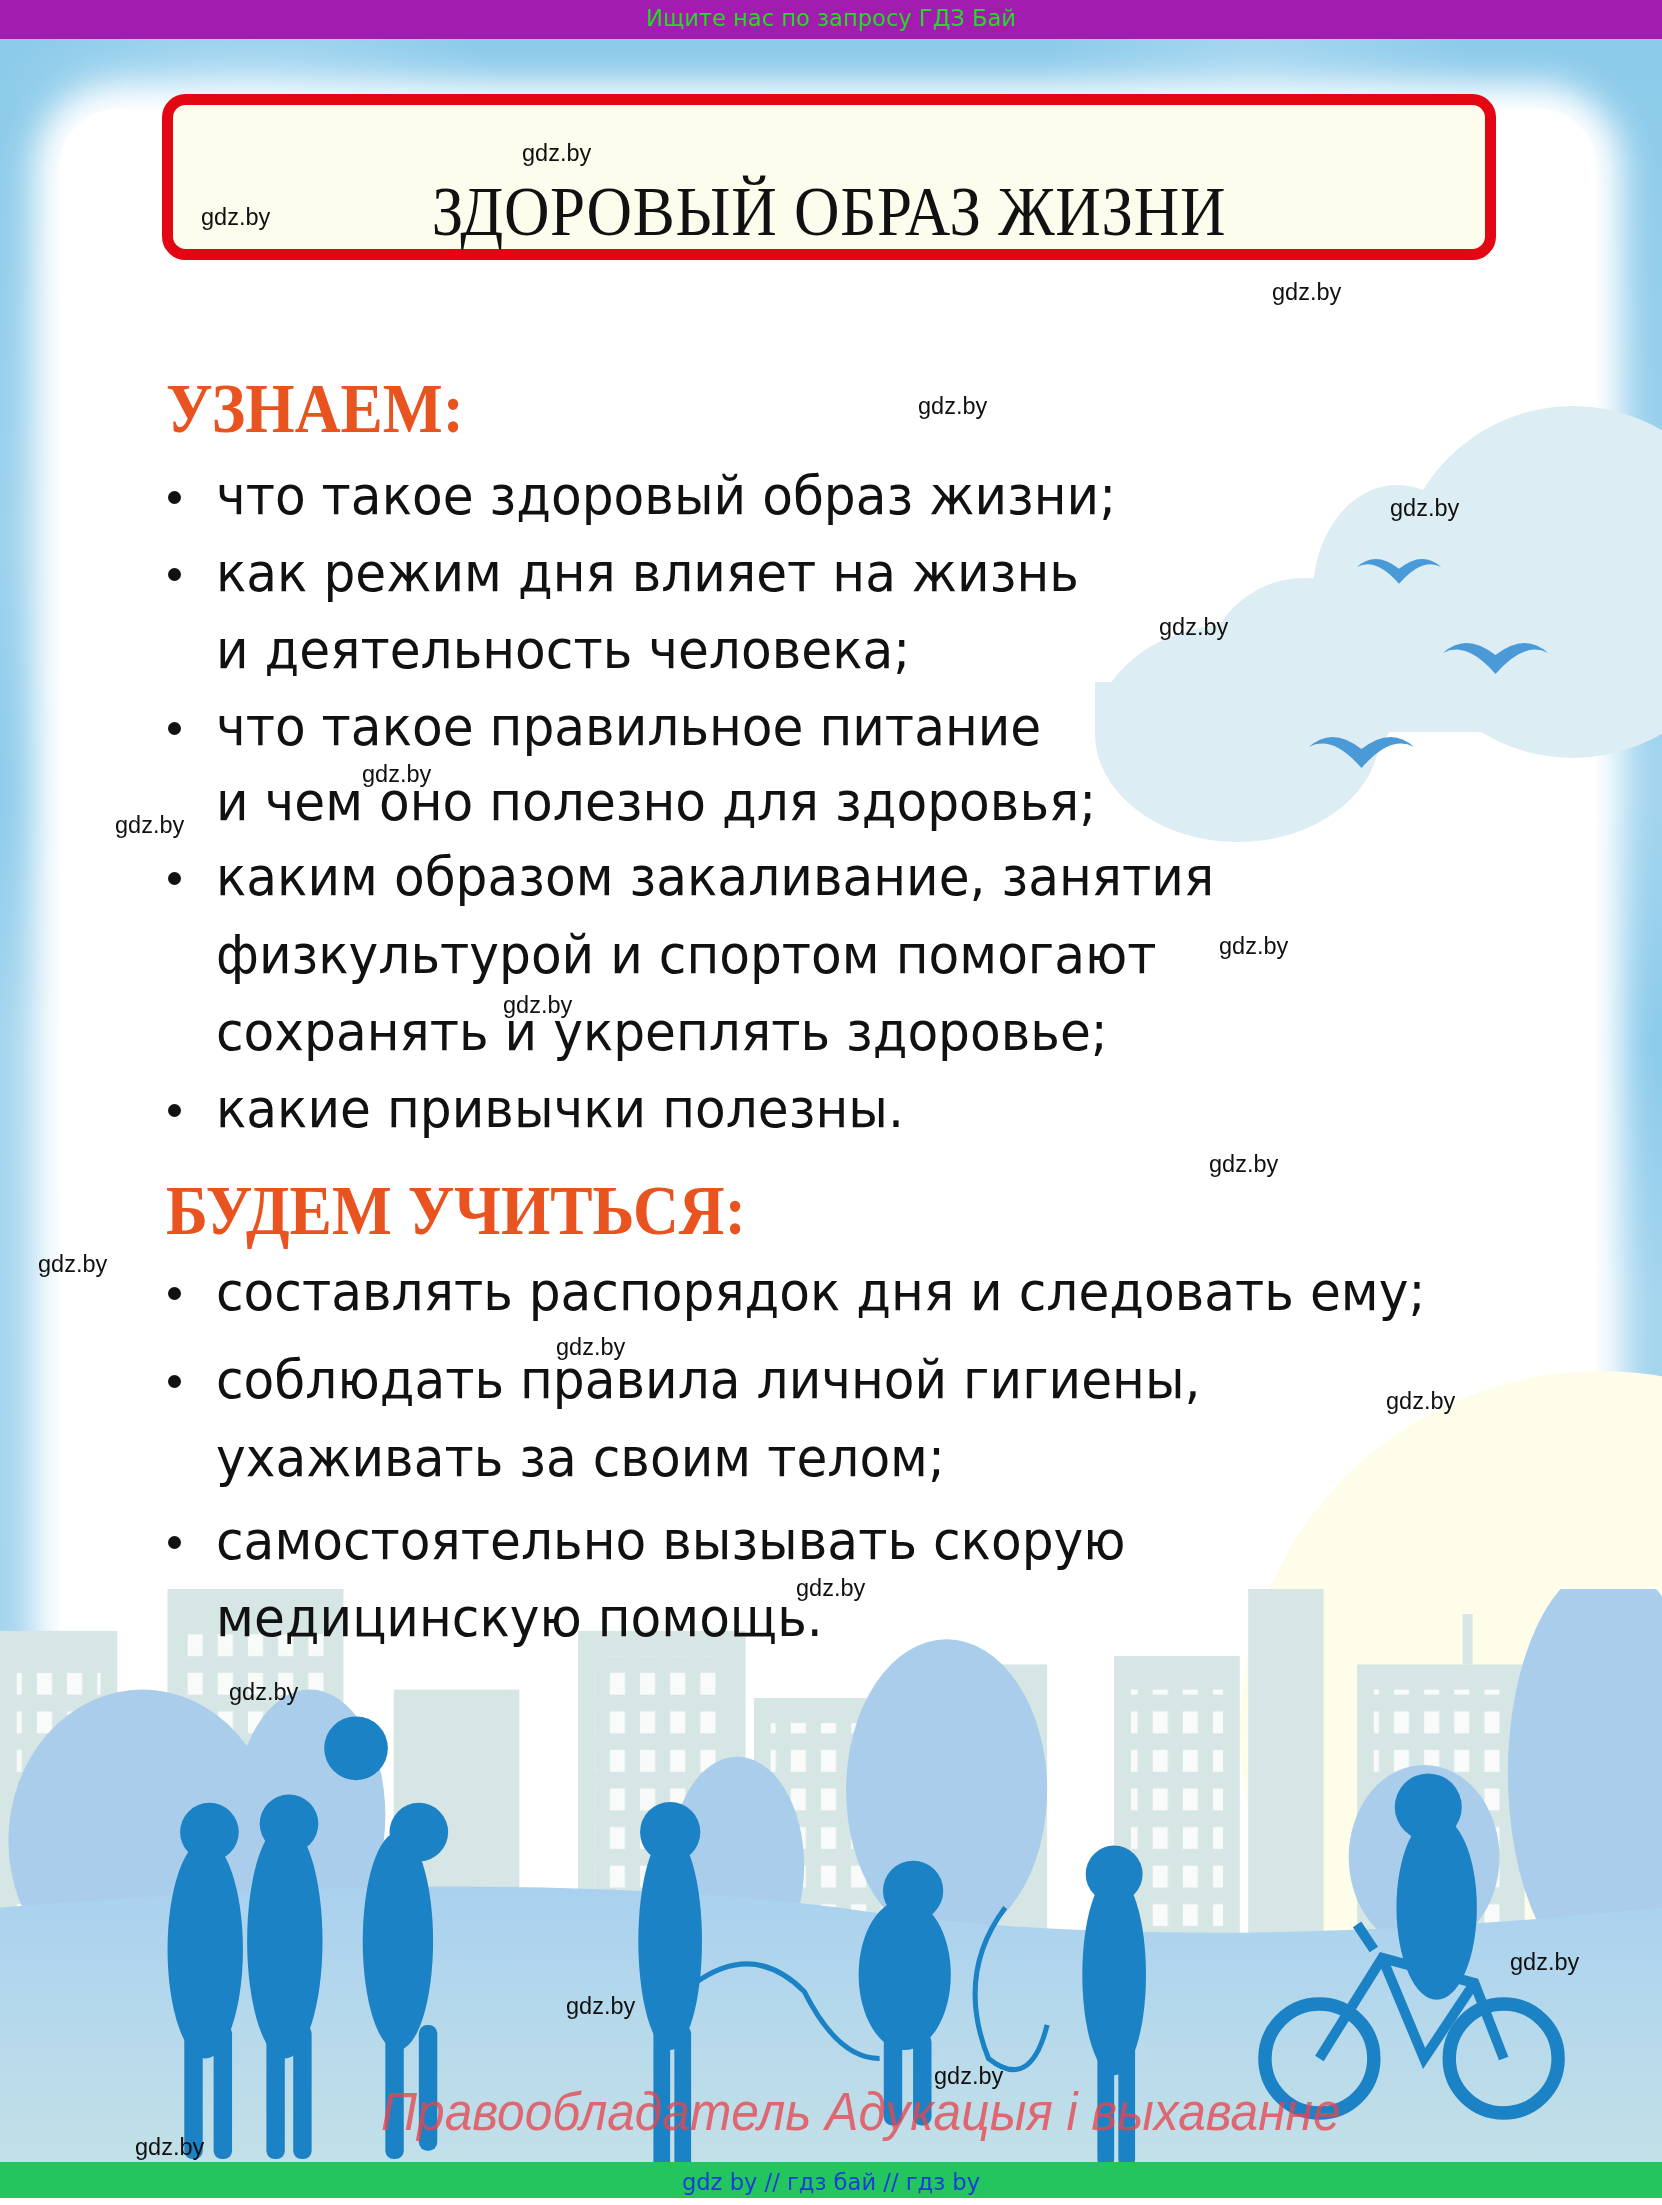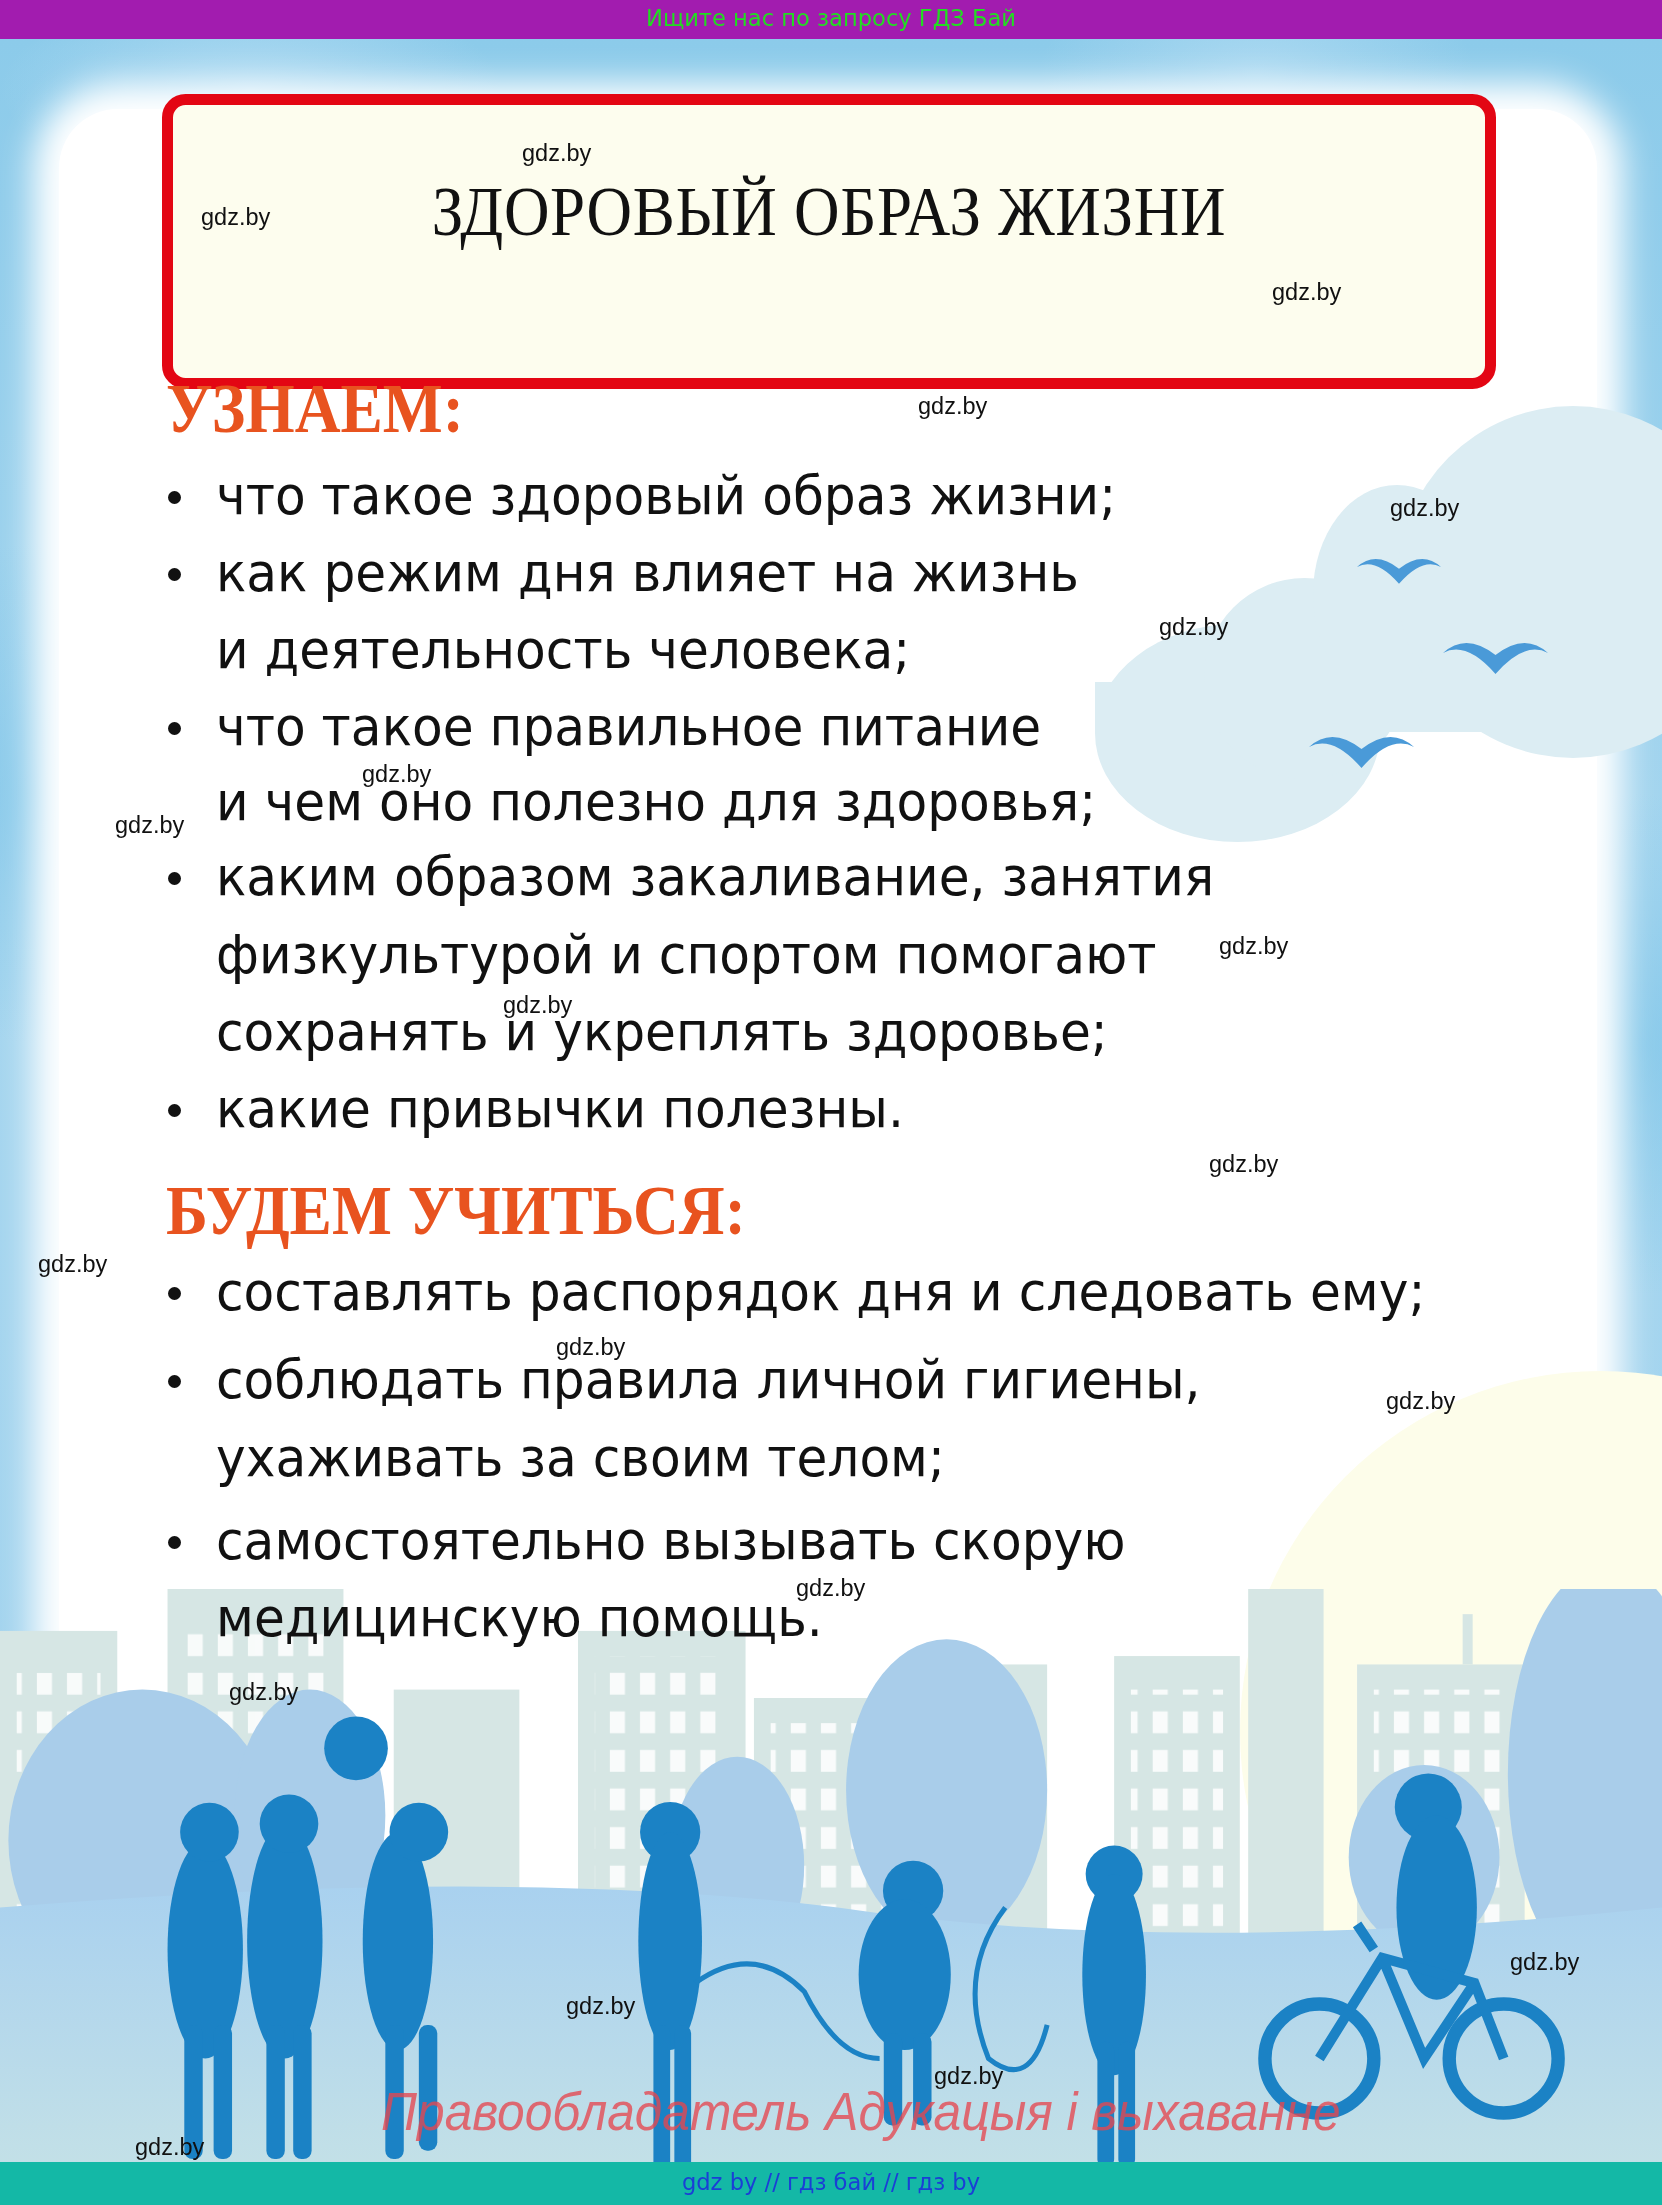--- a/index.html
+++ b/index.html
@@ -13,33 +13,33 @@
       radial-gradient(ellipse 251px 101px at 251px 50px, rgba(200,230,248,0.6), transparent),
       radial-gradient(ellipse 218px 117px at 1257px 34px, rgba(200,230,248,0.5), transparent),
       radial-gradient(ellipse 168px 251px at 34px 754px, rgba(120,195,232,0.6), transparent),
       radial-gradient(ellipse 168px 251px at 1642px 1005px, rgba(120,195,232,0.6), transparent); }
   .panel { position:absolute; left:59px; top:70px; width:1538px; height:1927px; background:#ffffff;
            border-radius:59px; box-shadow:0 0 34px 25px #ffffff; }
   .sun { position:absolute; left:1240px; top:1332px; width:721px; height:721px; border-radius:50%; background:#fdfdea; }
   .cloud { position:absolute; }
   .cloud .c { position:absolute; background:#dcedf3; border-radius:50%; }
   .bird { position:absolute; }
-  .title-box { position:absolute; left:162px; top:55px; width:1334px; height:295px; box-sizing:border-box;
+  .title-box { position:absolute; left:162px; top:55px; width:1334px; height:166px; box-sizing:border-box;
                border:11.7px solid #e30613; border-radius:23.5px; background:#fdfdee; }
   .title { position:absolute; left:0; right:0; top:67px; text-align:center; font-family:"Liberation Serif", serif;
            font-size:70px; color:#111; letter-spacing:0.8px; transform:scaleX(0.9); }
   .heading { position:absolute; font-family:"Liberation Serif", serif; font-weight:bold; font-size:69px; color:#e8531f; transform:scaleX(0.92); transform-origin:left; }
   .bl { position:absolute; left:0; font-family:"DejaVu Sans", sans-serif; font-size:54px; color:#111; white-space:nowrap; }
   .bl .dot { position:absolute; left:168px; top:27px; width:13.4px; height:13.4px; background:#111; border-radius:50%; }
   .bl .txt { position:absolute; left:216px; top:0; transform:scaleX(0.93); transform-origin:left; }
   .wm { position:absolute; font-family:Liberation Sans, sans-serif; font-size:23.5px; color:#111; }
   .city { position:absolute; left:0; top:1550px; width:1662px; height:612px; }
   .rights { position:absolute; left:381px; top:2041px; font-family:"Liberation Sans", sans-serif; font-style:italic;
             font-size:54px; color:rgba(229,70,80,0.78); white-space:nowrap; transform:scaleX(0.92); transform-origin:left; }
-  .footer { position:absolute; left:0; top:2162px; width:1662px; height:44px; background:#14b8a6; text-align:center; }
+  .footer { position:absolute; left:0; top:2162px; width:1662px; height:36px; background:#22c55e; text-align:center; }
   .footer span { display:inline-block; margin-top:6.7px; font-size:22.6px; color:#1a3fd6; font-family:"DejaVu Sans", sans-serif; }
 </style>
 </head>
 <body>
 
 <div class="top-banner">
   <span>Ищите нас по запросу ГДЗ Бай</span>
 </div>
 
 <div class="page">

